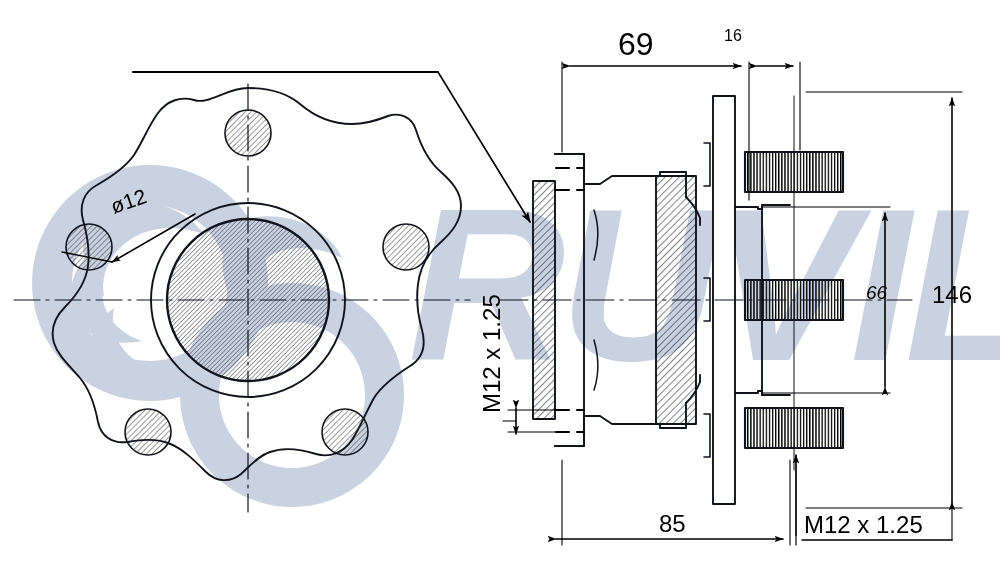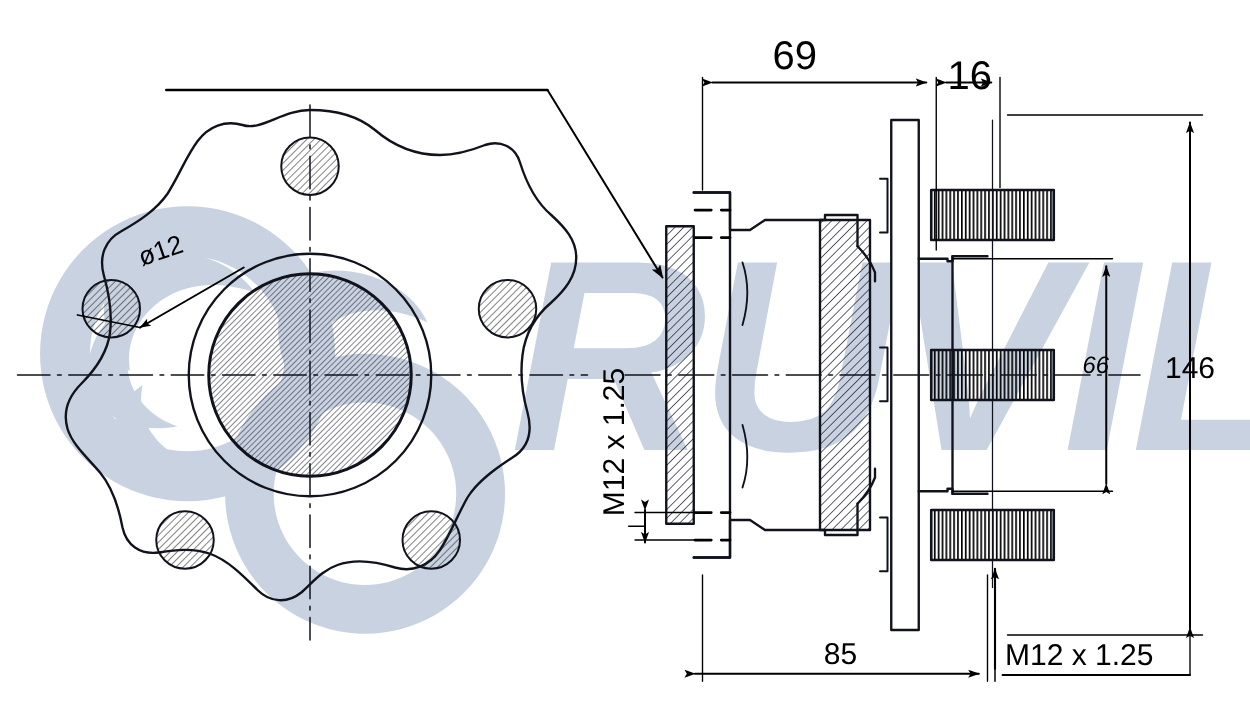--- a/index.html
+++ b/index.html
@@ -16,21 +16,21 @@
   .txt{
     position:absolute;z-index:3;
     font-family:"Liberation Sans", sans-serif;
     color:#000;white-space:nowrap;line-height:1;
   }
   #title-label{
     left:138px;top:41px;font-size:25px;font-weight:bold;
     letter-spacing:-0.3px;
   }
   #dim-69{left:618px;top:28px;font-size:32px;}
-  #dim-16{left:758px;top:28px;font-size:32px;margin-top:16px;}
+  #dim-16{left:724px;top:28px;font-size:16px;}
   #dim-66{left:866px;top:283px;font-size:19px;font-style:italic;}
   #dim-146{left:932px;top:283px;font-size:24px;text-align:center;}
   #dim-85{left:659px;top:512px;font-size:24px;text-align:right;}
   #dim-d12{
     left:108px;top:197px;font-size:21px;
     transform:rotate(-19deg);transform-origin:left top;
   }
   #thread-bottom{left:804px;top:513px;font-size:24px;}
   #thread-left{
     left:480px;top:413px;font-size:24px;

